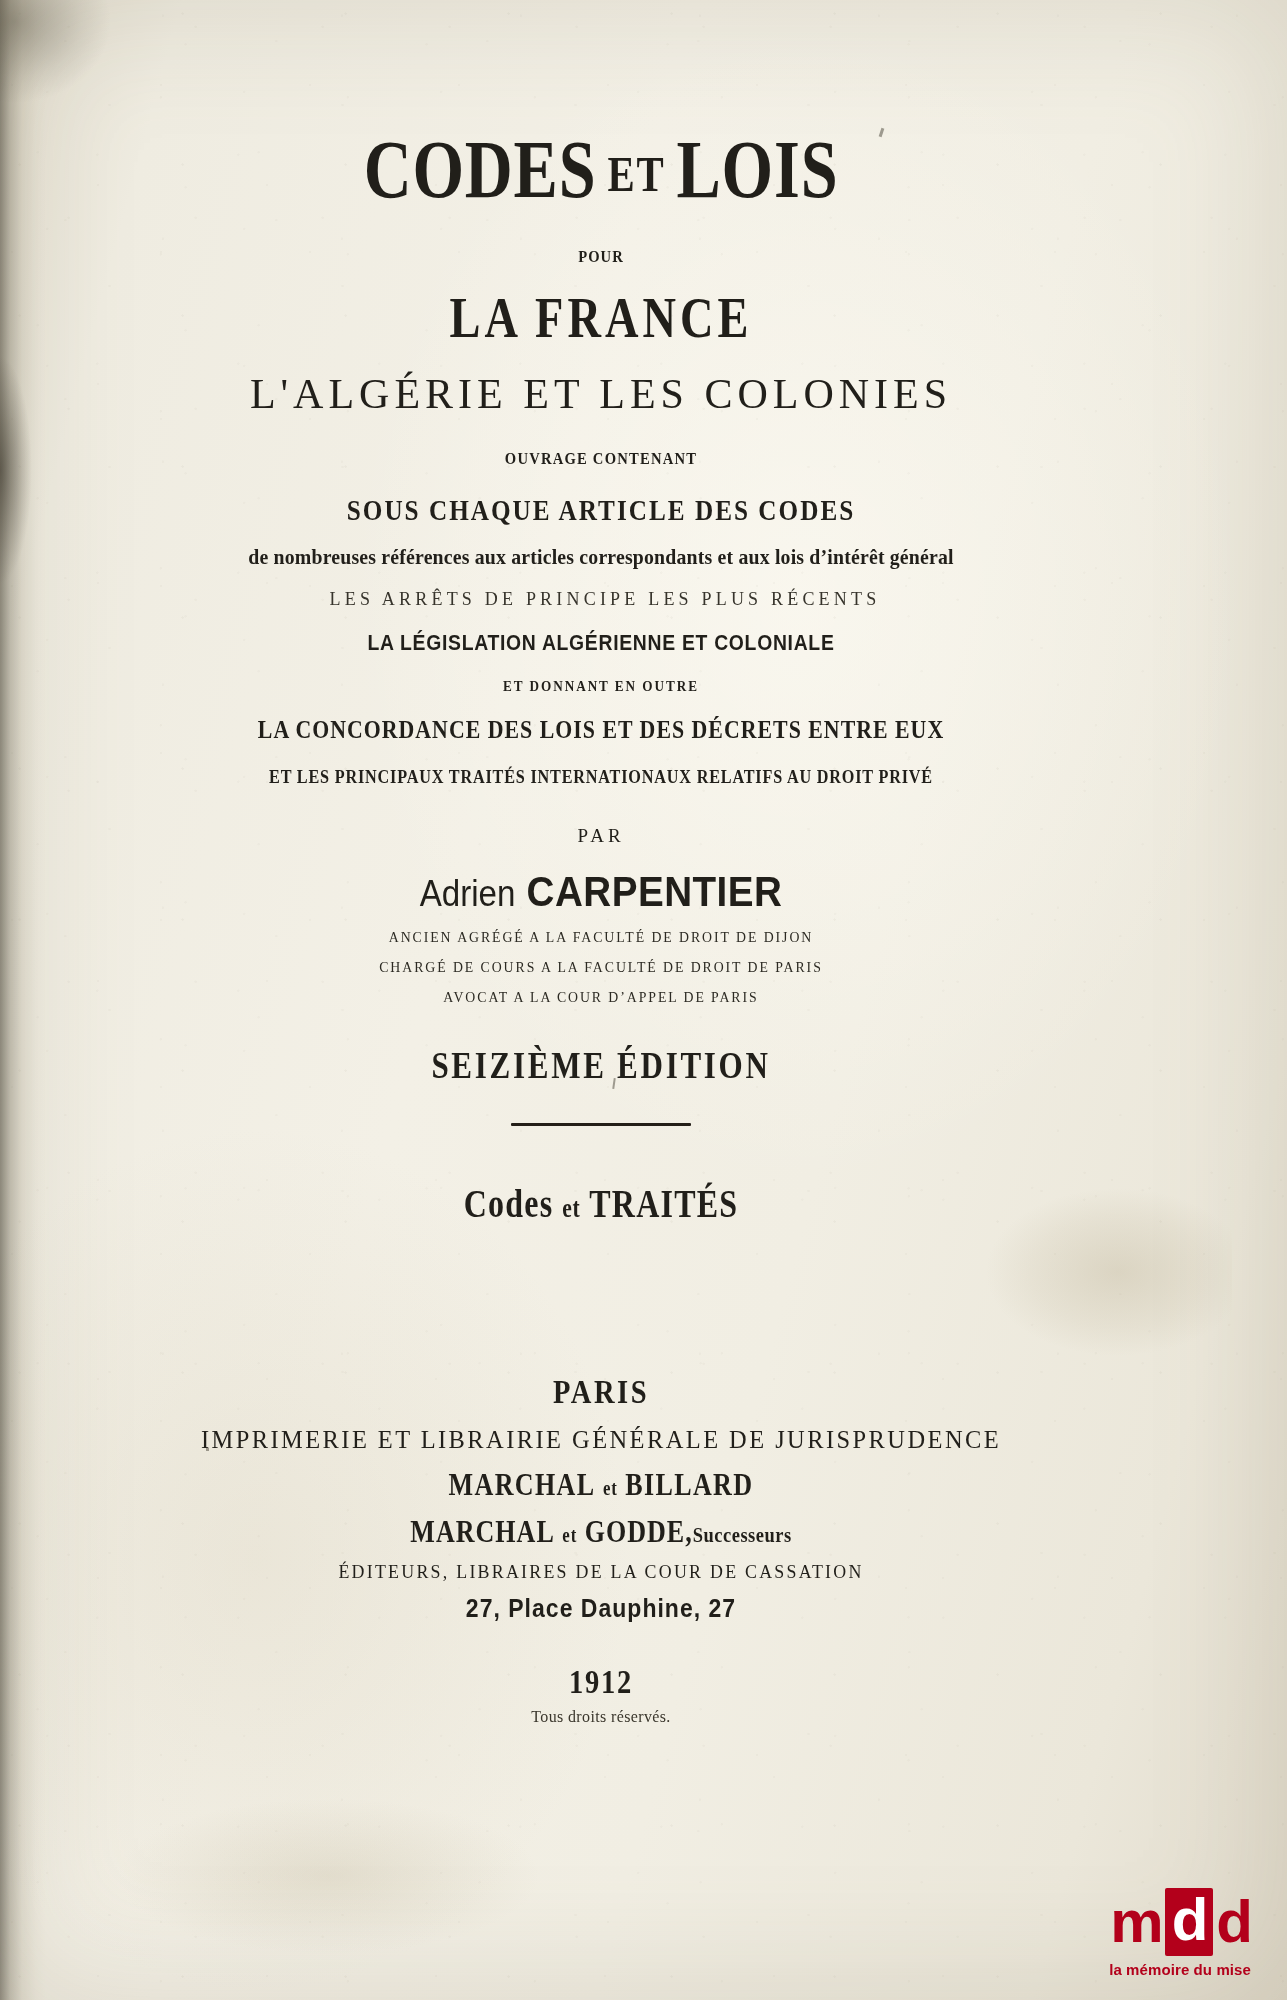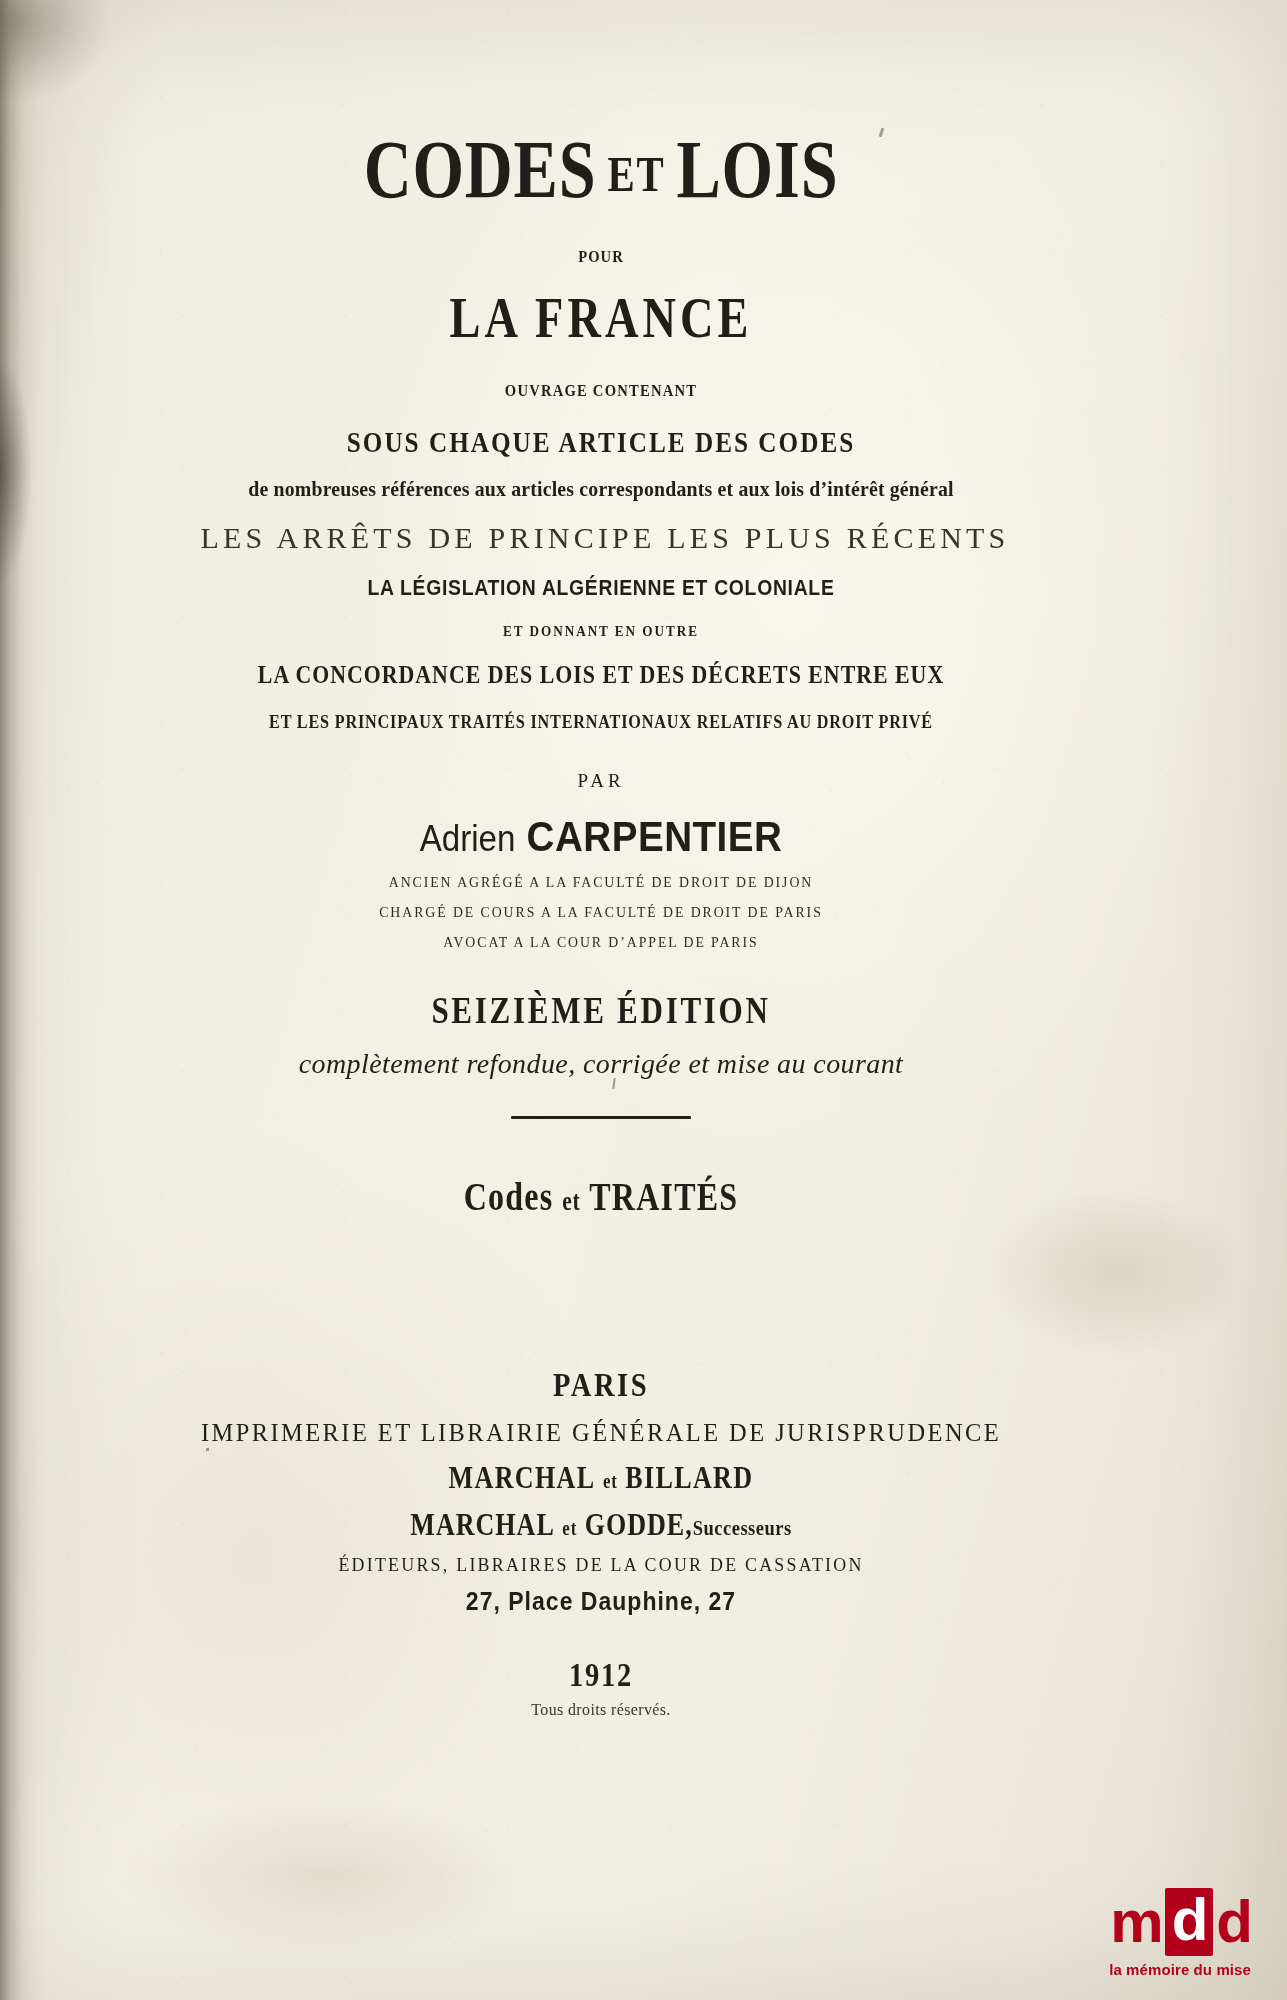--- a/index.html
+++ b/index.html
@@ -180,21 +180,21 @@
     letter-spacing: 2.4px;
   }
   #sub-references {
     margin-top: 17px;
     font-size: 22px;
     letter-spacing: .2px;
     transform: scaleX(.90);
   }
   #sub-arrets {
     margin-top: 19px;
-    font-size: 30px;
+    font-size: 18px;
     letter-spacing: 4.2px;
     font-weight: 400;
     color: #37342c;
     padding-left: 8px;
   }
   #sub-legislation {
     margin-top: 20px;
     font-size: 22px;
     letter-spacing: .8px;
   }
@@ -395,20 +395,21 @@
   <div id="content">
 
     <div class="line t-display" id="title-main">
       <span>CODES</span><span class="small-et">ET</span><span>LOIS</span>
     </div>
 
     <div class="line t-cond" id="label-pour">POUR</div>
 
     <div class="line t-display" id="title-france">LA FRANCE</div>
 
+    <div class="line t-wide" id="title-colonies">L'ALGÉRIE ET LES COLONIES</div>
 
     <div class="line t-cond" id="label-ouvrage">OUVRAGE CONTENANT</div>
 
     <div class="line t-cond" id="sub-sous-chaque">SOUS CHAQUE ARTICLE DES CODES</div>
 
     <div class="line t-cond" id="sub-references">de nombreuses références aux articles correspondants et aux lois d’intérêt général</div>
 
     <div class="line t-wide" id="sub-arrets">LES ARRÊTS DE PRINCIPE LES PLUS RÉCENTS</div>
 
     <div class="line t-sans" id="sub-legislation">LA LÉGISLATION ALGÉRIENNE ET COLONIALE</div>
@@ -425,21 +426,20 @@
       <span class="given">Adrien</span>
       <span>CARPENTIER</span>
     </div>
 
     <div class="line credential">ANCIEN AGRÉGÉ A LA FACULTÉ DE DROIT DE DIJON</div>
     <div class="line credential">CHARGÉ DE COURS A LA FACULTÉ DE DROIT DE PARIS</div>
     <div class="line credential">AVOCAT A LA COUR D’APPEL DE PARIS</div>
 
     <div class="line t-cond" id="edition-number">SEIZIÈME ÉDITION</div>
 
-    <div class="line t-italic" id="edition-note">complètement refondue, corrigée et mise au courant</div>
 
     <div id="rule-1"></div>
 
     <div class="line t-display" id="section-codes-traites">
       <span>Codes</span><span class="small-et">et</span><span>TRAITÉS</span>
     </div>
 
     <div class="line t-cond" id="imprint-city">PARIS</div>
 
     <div class="line" id="imprint-house">IMPRIMERIE ET LIBRAIRIE GÉNÉRALE DE JURISPRUDENCE</div>

